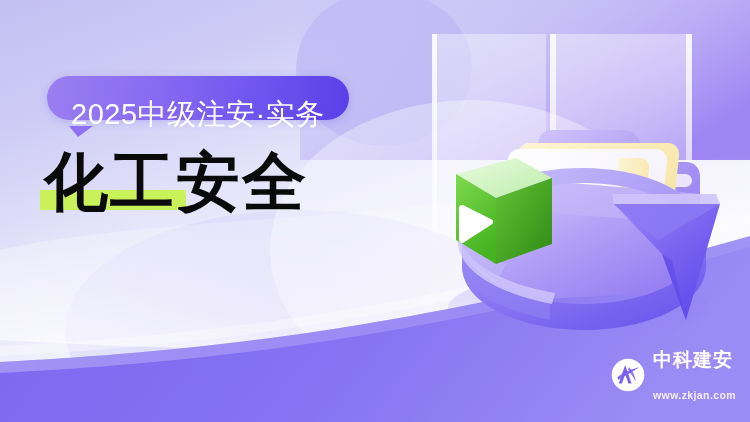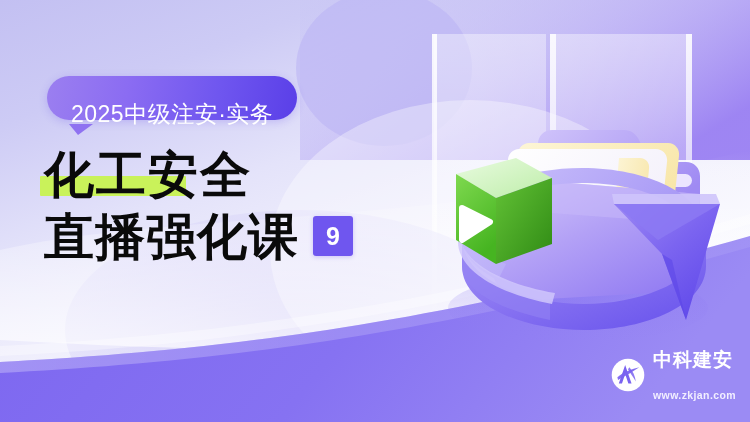--- a/index.html
+++ b/index.html
@@ -27,21 +27,21 @@
   .pill{
     position:relative;
     display:inline-flex;align-items:center;justify-content:center;
     height:44px;padding:0 24px;
     border-radius:22px;
     background:linear-gradient(100deg,#9b7ff0 0%,#8b6cf2 32%,#6f56ef 68%,#5a3fe8 100%);
     box-shadow:0 2px 8px rgba(90,63,232,.22);
   }
   .pill-text{
     color:#ffffff;
-    font-size:23px;
+    font-size:29px;
     font-weight:400;
     letter-spacing:.5px;
     line-height:1;
     white-space:nowrap;
     font-family:"Liberation Sans","DejaVu Sans",sans-serif;
     margin-top:32px;
   }
   .pill-tail{
     position:absolute;left:22px;bottom:-9px;
     width:0;height:0;
@@ -50,21 +50,21 @@
     border-top:11px solid #8f72f1;
   }
 
   
   .headline{position:absolute;left:44px;top:150px;}
   .hl-row{position:relative;display:flex;align-items:flex-end;}
   .hl-row + .hl-row{margin-top:12px;}
 
   .hl-line{
     position:relative;
-    font-size:50px;
+    font-size:64px;
     font-weight:700;
     line-height:1.0;
     color:#0a0a0a;
     letter-spacing:2px;
     white-space:nowrap;
     font-family:"DejaVu Sans","Liberation Sans",sans-serif;
     z-index:2;
   }
   .hl-line.l2{letter-spacing:1px;}
 
@@ -289,26 +289,20 @@
       <div class="pill">
         <span class="pill-text">2025中级注安·实务</span>
       </div>
       <div class="pill-tail"></div>
     </div>
 
     <div class="headline">
       <div class="hl-row">
         <div class="marker"></div>
         <span class="hl-line l1">化工安全</span>
-      </div>
-      <div class="hl-row">
-        <span class="hl-line l2">直播强化课</span>
-        <span class="num-badge">
-          <span class="num-badge-text">9</span>
-        </span>
       </div>
     </div>
 
   </div>
 
   <div class="logo">
     <svg class="logo-mark" viewBox="0 0 48 48">
       <circle cx="24" cy="24" r="23" fill="#ffffff"></circle>
       <path d="M20 10 L29 36 L24.5 36 L20 22.5 L15.5 36 L11 36 Z" fill="#7a63f0"></path>
       <path d="M9 27 C17 20 30 15 40 13 C31 19 19 26 10 31 Z" fill="#7a63f0" opacity="0.92"></path>

